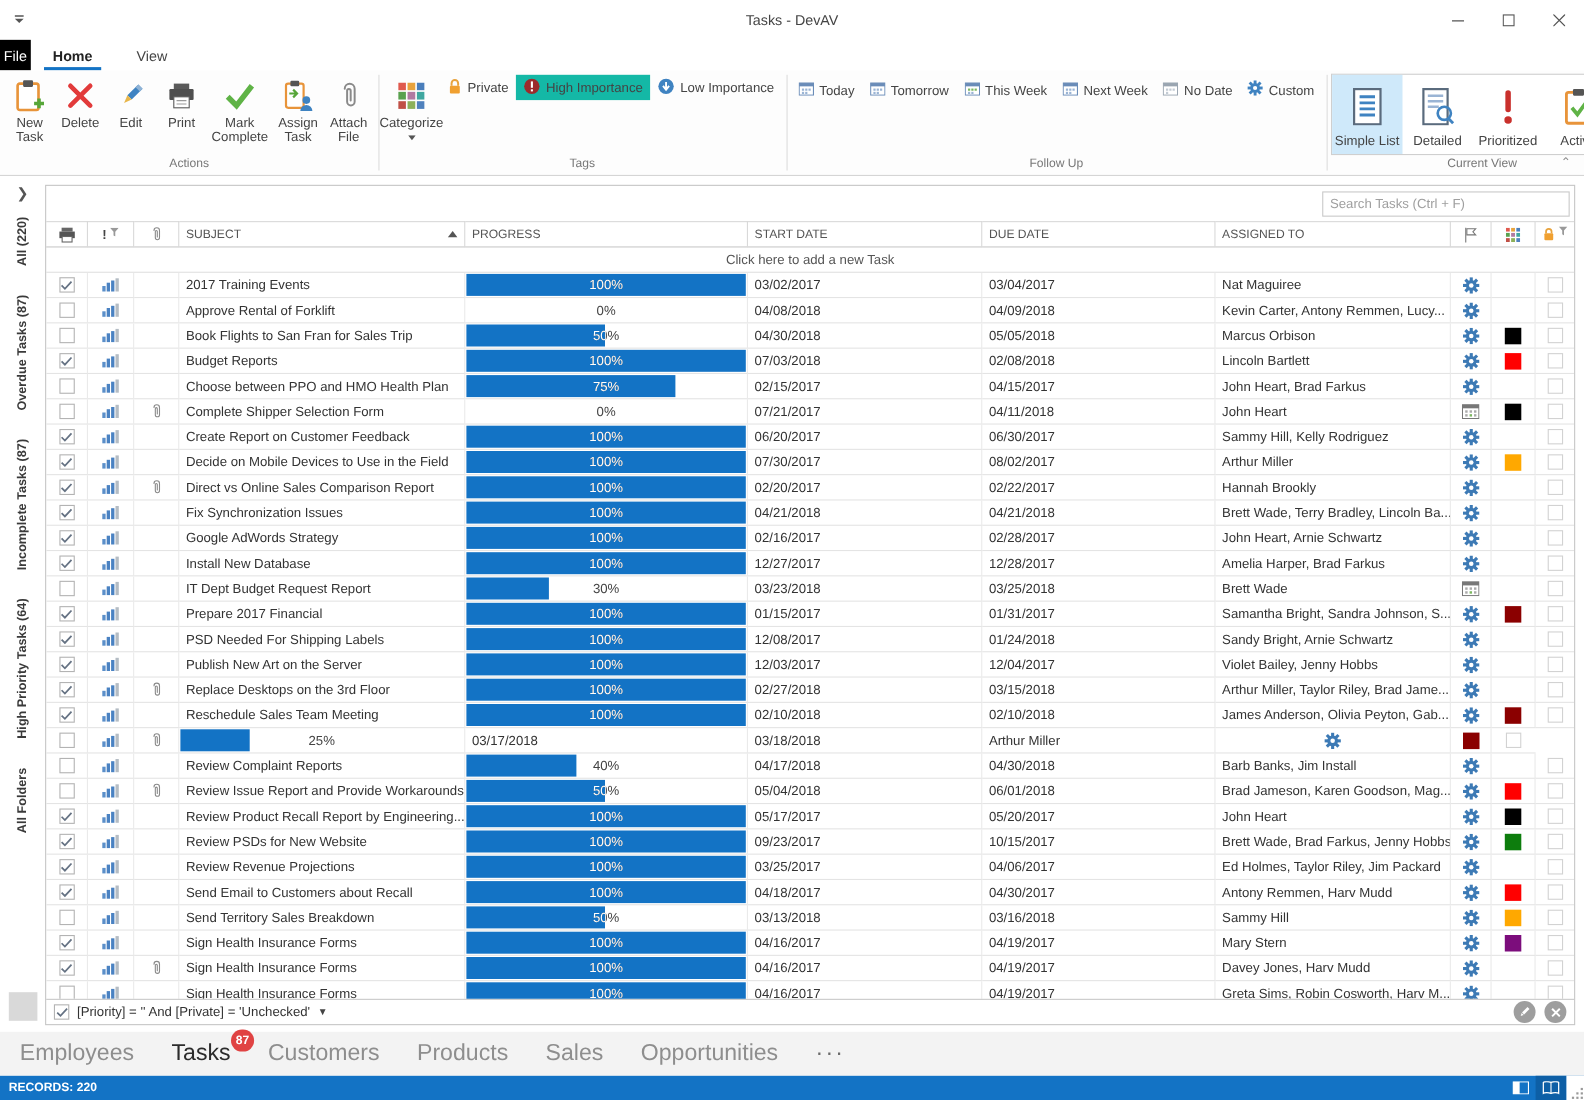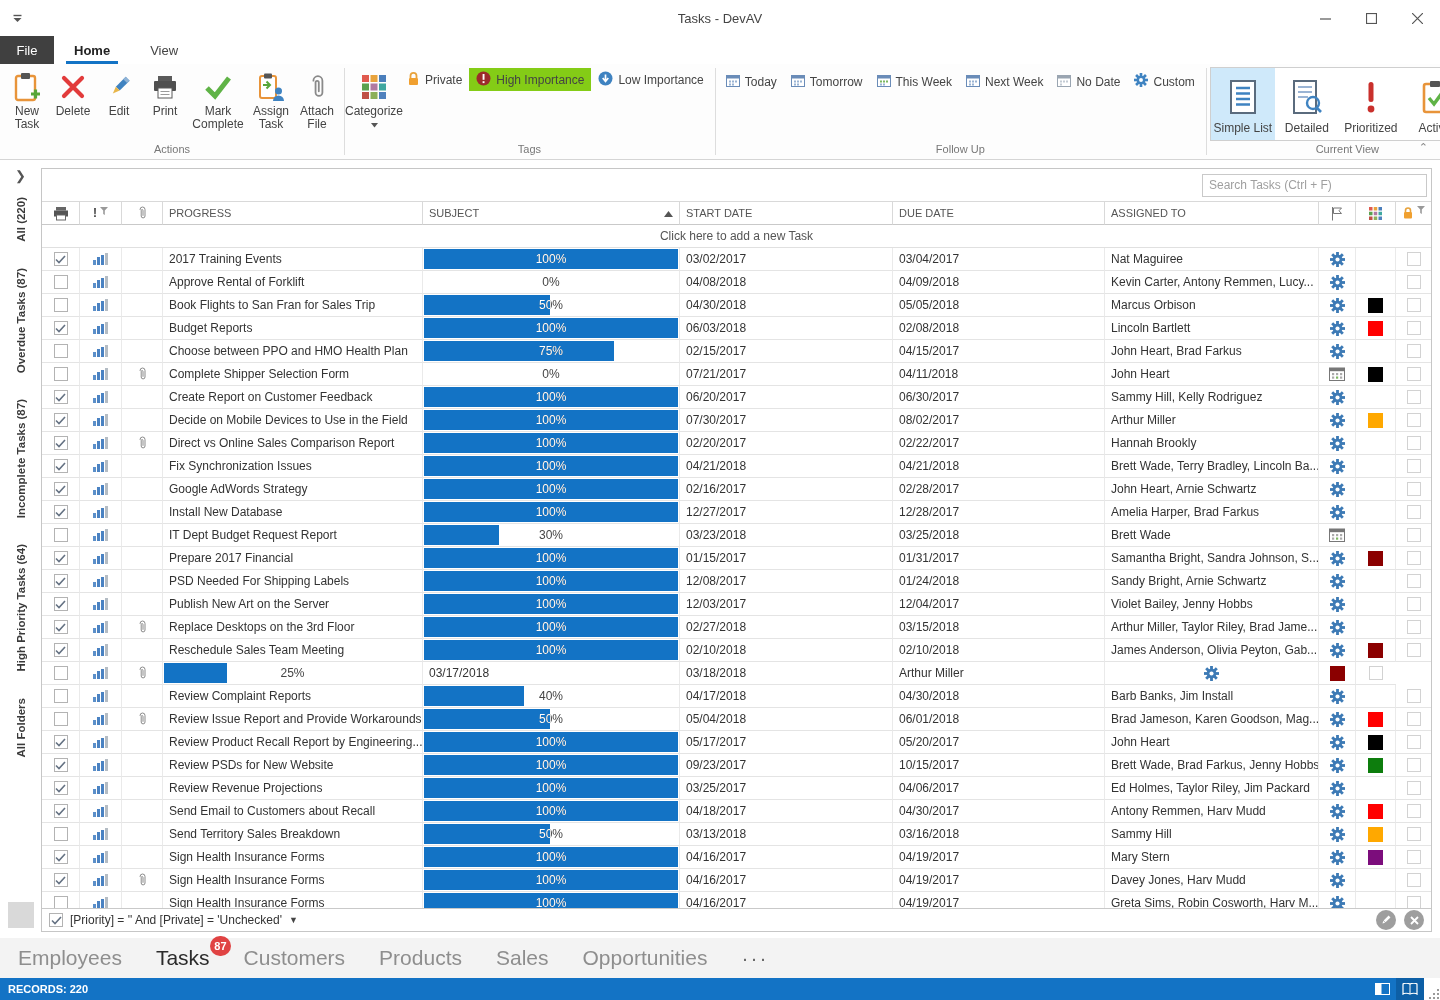--- a/index.html
+++ b/index.html
@@ -8,38 +8,38 @@
 
   
   .titlebar{height:36px;position:relative;display:flex;align-items:center;background:#fff;}
   .qat{margin-left:12px;z-index:2;}
   .title{position:absolute;left:0;right:0;text-align:center;font-size:13px;color:#444;}
   .winbtns{margin-left:auto;display:flex;z-index:2;}
   .winbtn{width:46px;height:34px;display:flex;align-items:center;justify-content:center;}
 
   
   .tabrow{height:28px;display:flex;background:#fff;}
-  .tab-file{width:54px;background:#404040;color:#fff;font-size:13px;display:flex;align-items:center;justify-content:center;}
+  .tab-file{width:28px;background:#000000;color:#fff;font-size:13px;display:flex;align-items:center;justify-content:center;}
   .rtab{padding:0 20px;font-size:13px;color:#444;display:flex;align-items:center;position:relative;}
   .rtab.active{color:#222;font-weight:700;}
   .rtab.active::after{content:"";position:absolute;left:12px;right:12px;bottom:0;height:3px;background:#1373c5;}
 
   
   .ribbon{height:96px;border-bottom:1px solid #d5d5d5;display:flex;background:#fdfdfd;position:relative;}
   .rgroup{display:flex;flex-direction:column;padding:2px 4px 0;position:relative;}
   .rgroup::after{content:"";position:absolute;right:-1px;top:4px;bottom:4px;width:1px;background:#ddd;}
   .rgroup-body{flex:1;display:flex;align-items:flex-start;}
   .rgroup-label{height:17px;text-align:center;font-size:11px;color:#777;line-height:14px;}
   .rb-big{width:46px;height:74px;padding:3px 1px 0;display:flex;flex-direction:column;align-items:center;
     font-size:12px;color:#444;text-align:center;line-height:1.12;}
   .rb-big .ric{height:36px;display:flex;align-items:center;justify-content:center;}
   .rb-big.w58{width:60px;}.rb-big.w52{width:52px;}
   .stack{display:flex;flex-direction:row;padding-top:2px;}
   .rb-small{display:flex;align-items:center;gap:5px;font-size:12px;color:#444;height:23px;padding:0 7px;white-space:nowrap;}
-  .rb-small.pressed{background:#84cc16;}
+  .rb-small.pressed{background:#14b8a6;}
   .fu-cols{display:flex;padding-top:2px;}
   .gal{display:flex;border:1px solid #cfcfcf;background:#fff;height:74px;margin-top:1px;}
   .gal-item{width:64px;display:flex;flex-direction:column;align-items:center;justify-content:flex-end;
     padding:4px 2px 5px;font-size:12px;color:#444;white-space:nowrap;}
   .gal-item.selected{background:#cfe9fa;}
   .gal-item .ric{flex:1;display:flex;align-items:center;}
   .gal-scroll{width:17px;border-left:1px solid #cfcfcf;display:flex;flex-direction:column;}
   .gal-scroll div{flex:1;display:flex;align-items:center;justify-content:center;font-size:8px;color:#999;}
   .ribbon-collapse{position:absolute;right:12px;bottom:5px;color:#888;font-size:11px;}
 
@@ -493,28 +493,28 @@
         <svg width="8" height="8" style="margin-top:-5px;">
             <path d="M0 0 H8 L4.8 3.6 V8 L3.2 7 V3.6 Z" fill="#999"></path>
           </svg>
       </div>
       <div class="hcell icon">
         <svg width="10" height="16" viewBox="0 0 10 16">
             <path d="M3 4.5 A2.5 2.5 0 0 1 8 4.5 V11 A1.9 1.9 0 0 1 4.2 11 V5.5 A0.9 0.9 0 0 1 6 5.5 V10.4" stroke="#8a8a8a" fill="none" stroke-width="1" stroke-linecap="round"></path>
           </svg>
       </div>
       <div class="hcell">
-          <span>PROGRESS</span>
-        </div>
-      <div class="hcell">
         <span>SUBJECT</span>
         <span class="sortarrow"><svg width="9" height="6">
               <path d="M4.5 0 L9 6 H0 Z" fill="#555"></path>
             </svg></span>
       </div>
+      <div class="hcell">
+          <span>PROGRESS</span>
+        </div>
       <div class="hcell">
           <span>START DATE</span>
         </div>
       <div class="hcell">
           <span>DUE DATE</span>
         </div>
       <div class="hcell">
           <span>ASSIGNED TO</span>
         </div>
       <div class="hcell icon">
@@ -689,21 +689,21 @@
               <rect x="13" y="1" width="3" height="12" fill="#b4bcc4"></rect>
             </svg>
           </div>
           <div class="cell c-icon"></div>
           <div class="cell c-text">Budget Reports</div>
           <div class="cell c-prog">
             <div class="pfill" style="width:calc(100% - 2px);"></div>
             <span class="plabel dark">100%</span>
             <span class="plabel light" style="clip-path:inset(0 0% 0 0);">100%</span>
           </div>
-          <div class="cell c-text">06/03/2018</div>
+          <div class="cell c-text">07/03/2018</div>
           <div class="cell c-text">02/08/2018</div>
           <div class="cell c-text">Lincoln Bartlett</div>
           <div class="cell c-icon">
             <svg width="15" height="15" viewBox="0 0 16 16">
               <g fill="#3d7ab5">
                 <rect x="6.5" y="0" width="3" height="16"></rect>
                 <rect x="0" y="6.5" width="16" height="3"></rect>
                 <rect x="6.5" y="0" width="3" height="16" transform="rotate(45 8 8)"></rect>
                 <rect x="6.5" y="0" width="3" height="16" transform="rotate(-45 8 8)"></rect>
                 <circle cx="8" cy="8" r="5.2"></circle>

